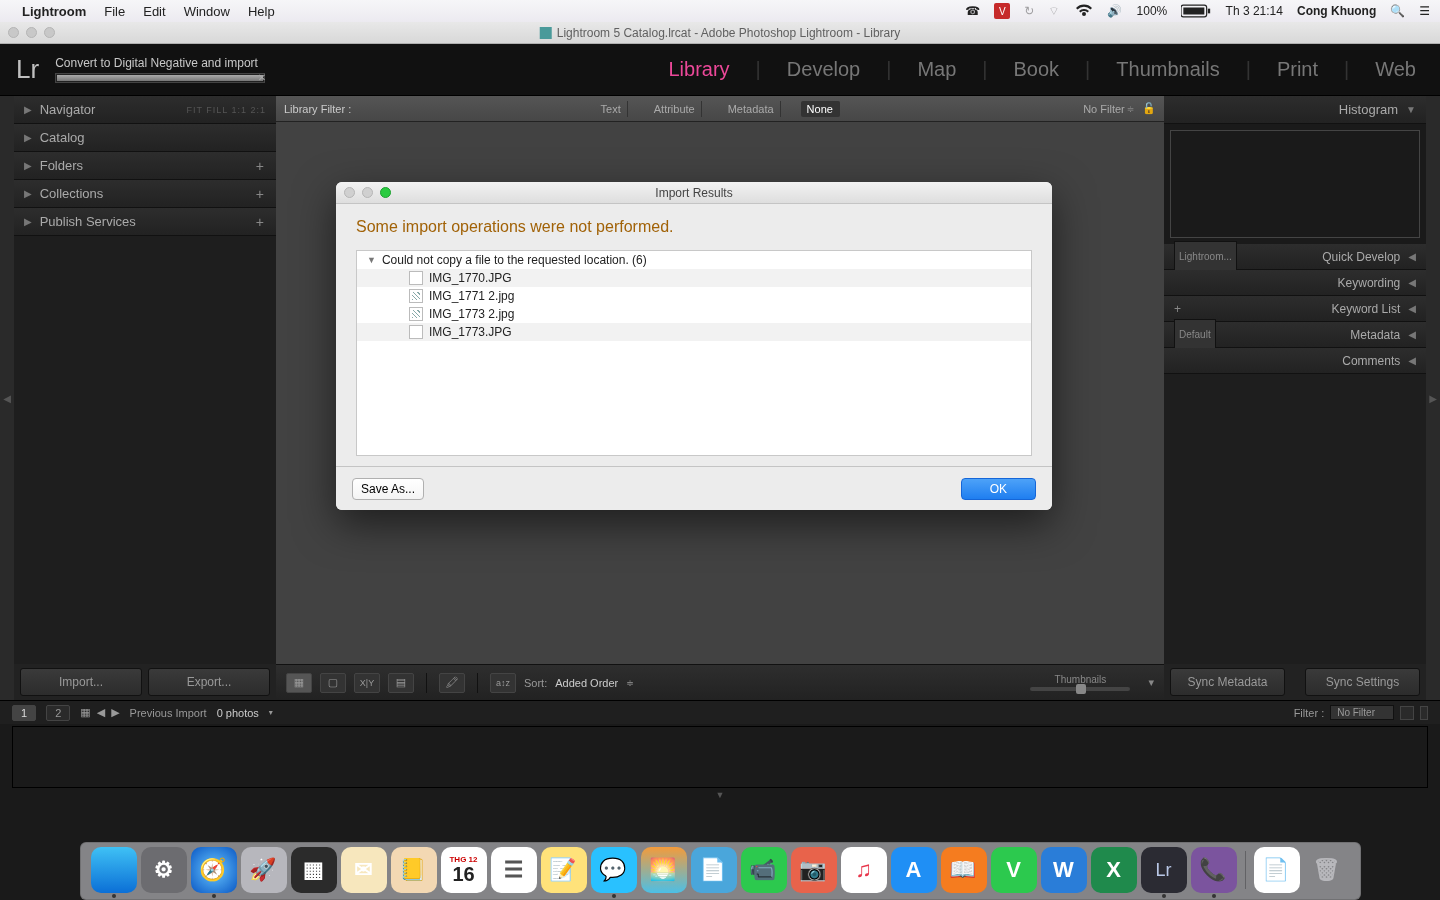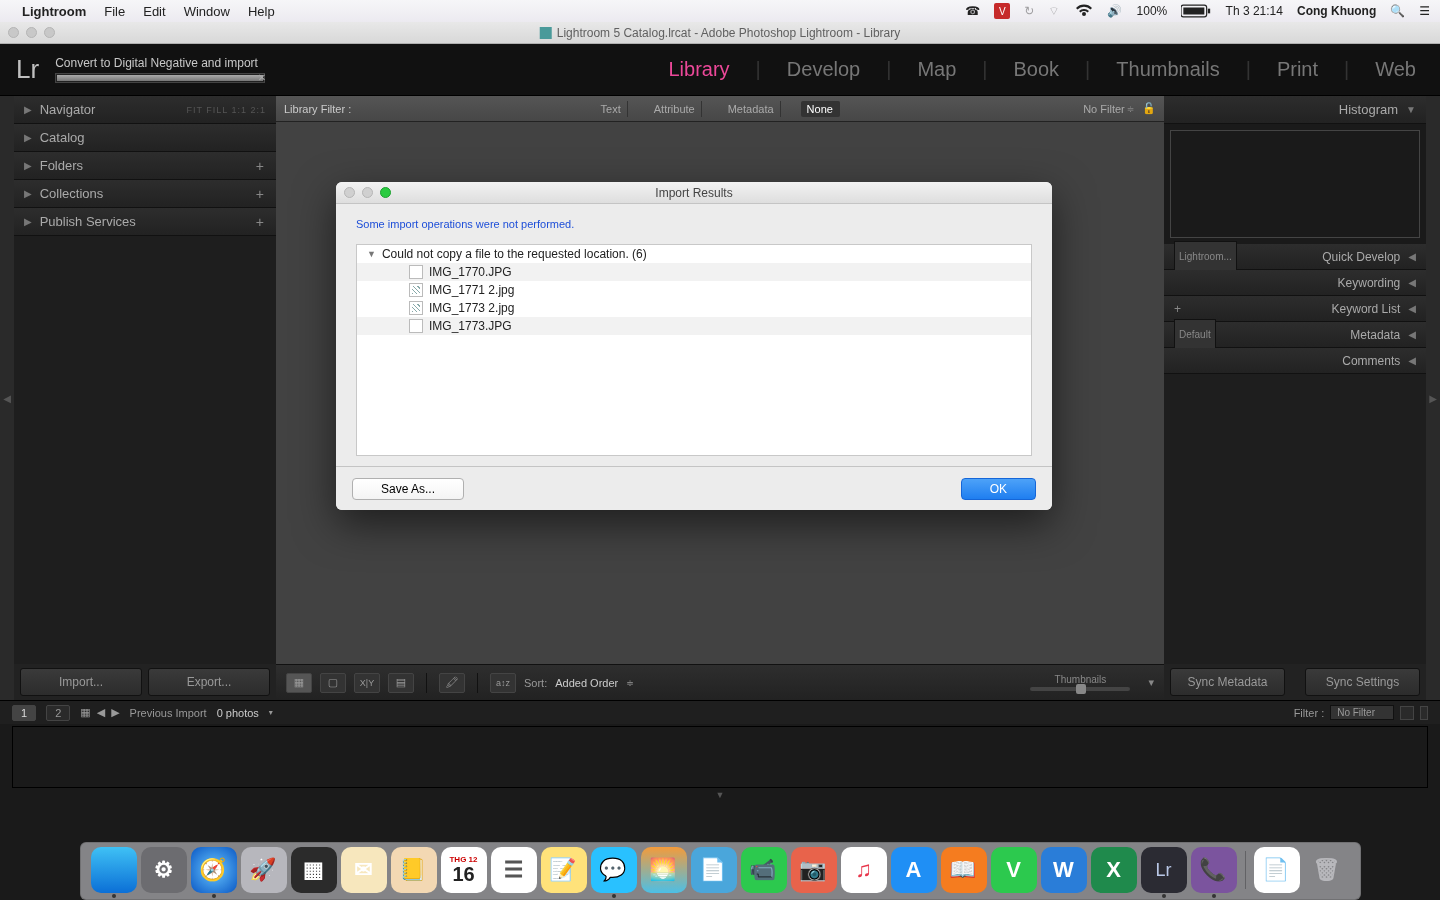--- a/index.html
+++ b/index.html
@@ -79,31 +79,31 @@
 .dock .app{width:46px;height:46px;border-radius:10px;display:flex;align-items:center;justify-content:center;font-size:22px;color:#fff;font-weight:bold;position:relative}
 .dock .app.dot::after{content:"";position:absolute;bottom:-5px;left:50%;transform:translateX(-50%);width:4px;height:4px;background:#333;border-radius:50%}
 .dock .vdiv{width:1px;background:rgba(0,0,0,0.25);margin:4px 4px}
 
 .dialog{position:absolute;left:336px;top:182px;width:716px;height:328px;background:#ececec;border-radius:6px;box-shadow:0 14px 40px rgba(0,0,0,0.55);display:flex;flex-direction:column;overflow:hidden;font-size:13px;color:#222}
 .d-title{height:22px;background:linear-gradient(#f2f2f2,#dedede);border-bottom:1px solid #c4c4c4;display:flex;align-items:center;padding:0 8px;position:relative}
 .d-title .traffic span:nth-child(1){background:#d0d0d0}
 .d-title .traffic span:nth-child(2){background:#d0d0d0}
 .d-title .traffic span:nth-child(3){background:#2bcb41;border-color:#1da030}
 .d-title .tt{position:absolute;left:50%;transform:translateX(-50%);font-size:12px;color:#444}
-.d-msg{padding:14px 20px;font-size:11px;color:#1d4ed8}
+.d-msg{padding:14px 20px;font-size:16px;color:#a16207}
 .d-list{flex:1;margin:0 20px 10px;border:1px solid #c8c8c8;background:#fff;overflow:auto;font-size:12px}
 .d-row{height:18px;display:flex;align-items:center;padding-left:20px;border-bottom:none}
 .d-row.g{padding-left:10px}
 .d-row:nth-child(odd){background:#f4f4f4}
 .d-row:nth-child(1){background:#fff}
 .d-row .disc{margin-right:6px;color:#777;font-size:9px}
 .d-row .ficon{width:14px;height:14px;margin-right:6px;display:inline-block;background:#fff;border:1px solid #bbb;position:relative}
 .d-row .ficon.dng::before{content:"";position:absolute;inset:2px;background:repeating-linear-gradient(45deg,#8aa,#8aa 1px,transparent 1px,transparent 3px)}
 .d-bot{height:44px;border-top:1px solid #c4c4c4;display:flex;align-items:center;padding:0 16px;background:#ececec}
-.mac-btn{padding:3px 28px;font-size:12px;border:1px solid #b0b0b0;background:linear-gradient(#fff,#f4f4f4);border-radius:4px;cursor:pointer}
+.mac-btn{padding:3px 8px;font-size:12px;border:1px solid #b0b0b0;background:linear-gradient(#fff,#f4f4f4);border-radius:4px;cursor:pointer}
 .mac-btn.primary{background:linear-gradient(#4da2f8,#1f7ef0);border-color:#1566d8;color:#fff;padding:3px 28px;margin-left:auto}
 </style>
 </head>
 <body>
 
 <div class="mac-bar">
   <span class="apple"></span>
   <span class="m bold">Lightroom</span>
   <span class="m">File</span>
   <span class="m">Edit</span>

